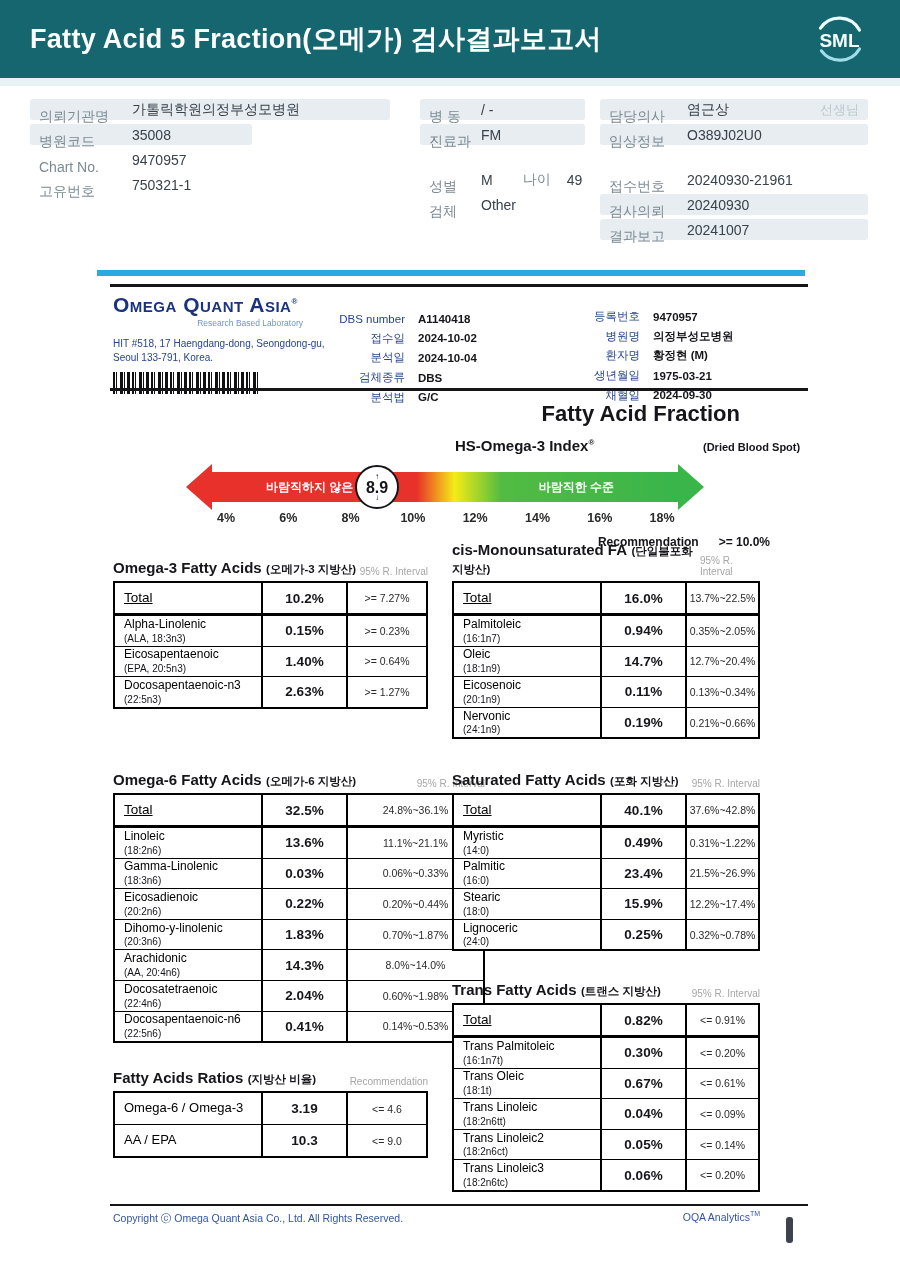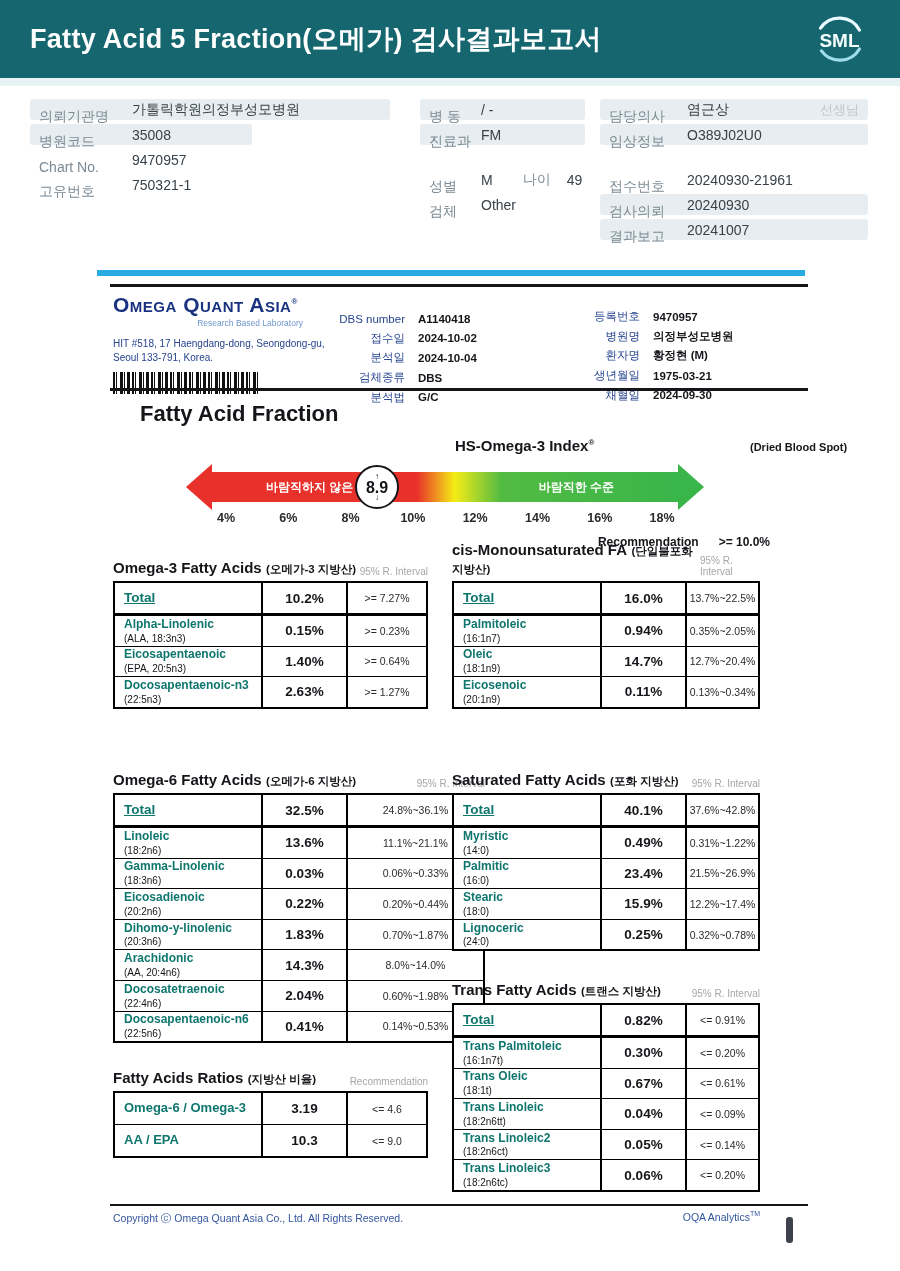--- a/index.html
+++ b/index.html
@@ -41,25 +41,25 @@
     background:repeating-linear-gradient(90deg,#111 0 2px,#fff 2px 3px,#111 3px 4px,#fff 4px 7px,
       #111 7px 10px,#fff 10px 11px,#111 11px 12px,#fff 12px 14px,#111 14px 17px,#fff 17px 19px);}
   .kv{position:absolute;top:295px;}
   .kvrow{display:flex;height:19.6px;align-items:center;font-size:11.5px;white-space:nowrap;}
   .kvl{text-align:right;color:#27448f;}
   .kvv{margin-left:13px;font-weight:bold;color:#15151a;}
   .kv-left{left:290px;margin-top:14px;}  .kv-left .kvl{width:115px;}
   .kv-right{left:548px;margin-top:12px;} .kv-right .kvl{width:92px;}
 
   
-  .fa-section-title{left:140px;top:401px;width:600px;text-align:left;
+  .fa-section-title{left:140px;top:401px;width:600px;text-align:right;
     font-size:22px;font-weight:bold;color:#15151a;}
   .g-index{left:455px;top:437px;font-size:15px;font-weight:bold;color:#15151a;}
   .g-index sup{font-size:8px;}
-  .g-spot{left:703px;top:441px;font-size:11px;font-weight:bold;color:#15151a;margin-left:47px;}
+  .g-spot{left:703px;top:441px;font-size:11px;font-weight:bold;color:#15151a;}
   .gauge{left:186px;top:464px;width:518px;height:46px;}
   .g-body{position:absolute;left:24px;right:24px;top:8px;bottom:8px;
     background:linear-gradient(90deg,#e8312a 0%,#e8312a 44%,#f5ec16 52%,#52bb42 62%,#39b54a 100%);}
   .g-head-l{position:absolute;left:0;top:0;width:0;height:0;
     border-top:23px solid transparent;border-bottom:23px solid transparent;border-right:26px solid #e8312a;}
   .g-head-r{position:absolute;right:0;top:0;width:0;height:0;
     border-top:23px solid transparent;border-bottom:23px solid transparent;border-left:26px solid #39b54a;}
   .g-label{position:absolute;top:50%;transform:translateY(-50%);color:#fff;font-weight:bold;font-size:12px;white-space:nowrap;}
   .g-label.left{left:56px;} .g-label.right{right:66px;}
   .g-circle{position:absolute;left:169px;top:1px;width:44px;height:44px;border-radius:50%;
@@ -81,21 +81,21 @@
   .fa-grid{border:2px solid #000;background:#fff;}
   .frow{display:flex;height:29.6px;}
   .frow:not(:first-child){border-top:1px solid #000;}
   .frow.total{height:30px;border-bottom:2px solid #000;}
   .c{box-sizing:border-box;}
   .c.name{width:148px;border-right:2px solid #000;display:flex;flex-direction:column;
           justify-content:center;padding-left:9px;}
   .c.val{width:85px;border-right:2px solid #000;display:flex;align-items:center;justify-content:center;
          font-weight:bold;font-size:13.5px;color:#15151a;}
   .c.ref{flex:1;display:flex;align-items:center;justify-content:center;font-size:10.5px;color:#2a2a2a;}
-  .nm{font-size:12px;font-weight:bold;color:#0f766e;line-height:1.15;}
+  .nm{font-size:12px;font-weight:normal;color:#000000;line-height:1.15;}
   .frow.total .nm{font-size:13.5px;text-decoration:underline;}
   .sub{font-size:10px;color:#15151a;line-height:1.1;margin-top:1px;}
   .fa-ratios .frow{height:31px;}
   .fa-ratios .nm{font-size:13px;}
   .fa-ratios .c.name{}
 
   
   .foot-rule{left:110px;top:1204px;width:698px;height:2px;background:#15151a;}
   .copyright{left:113px;top:1212px;font-size:10.5px;color:#33569f;}
   .brand{left:600px;top:1210px;width:160px;text-align:right;font-size:10.5px;color:#33569f;}
@@ -340,20 +340,28 @@
           <div class="c ref">12.7%~20.4%</div>
         </div>
         <div class="frow">
           <div class="c name">
             <div class="nm">Eicosenoic</div>
             <div class="sub">(20:1n9)</div>
           </div>
           <div class="c val">0.11%</div>
           <div class="c ref">0.13%~0.34%</div>
         </div>
+        <div class="frow">
+          <div class="c name">
+            <div class="nm">Nervonic</div>
+            <div class="sub">(24:1n9)</div>
+          </div>
+          <div class="c val">0.19%</div>
+          <div class="c ref">0.21%~0.66%</div>
+        </div>
       </div>
   </div>
 
   <div class="fa-table" style="left:113px;top:768px;width:372px">
     <div class="fa-head">
         <div class="fa-title"><span class="t">Omega-6 Fatty Acids</span> <span class="s">(오메가-6 지방산)</span></div>
       <div class="fa-ref-label">95% R. Interval</div>
       </div>
     <div class="fa-grid">
         <div class="frow total">

